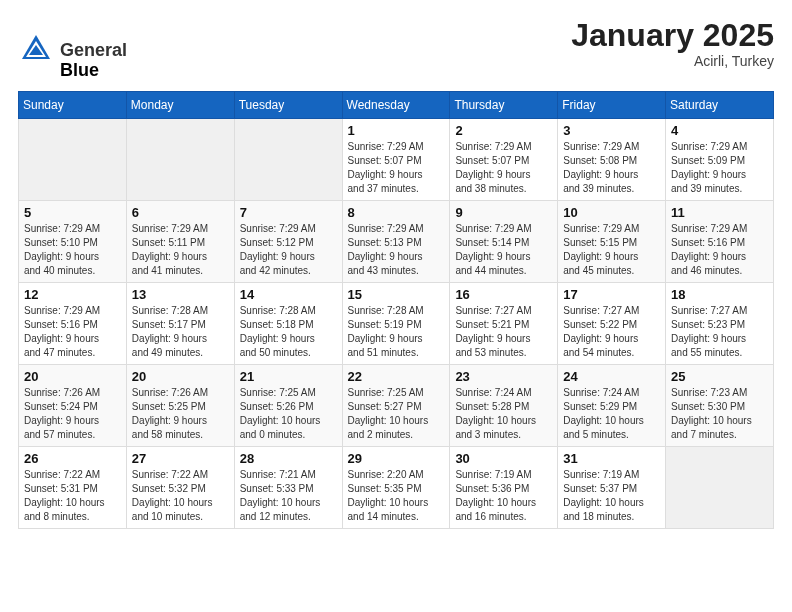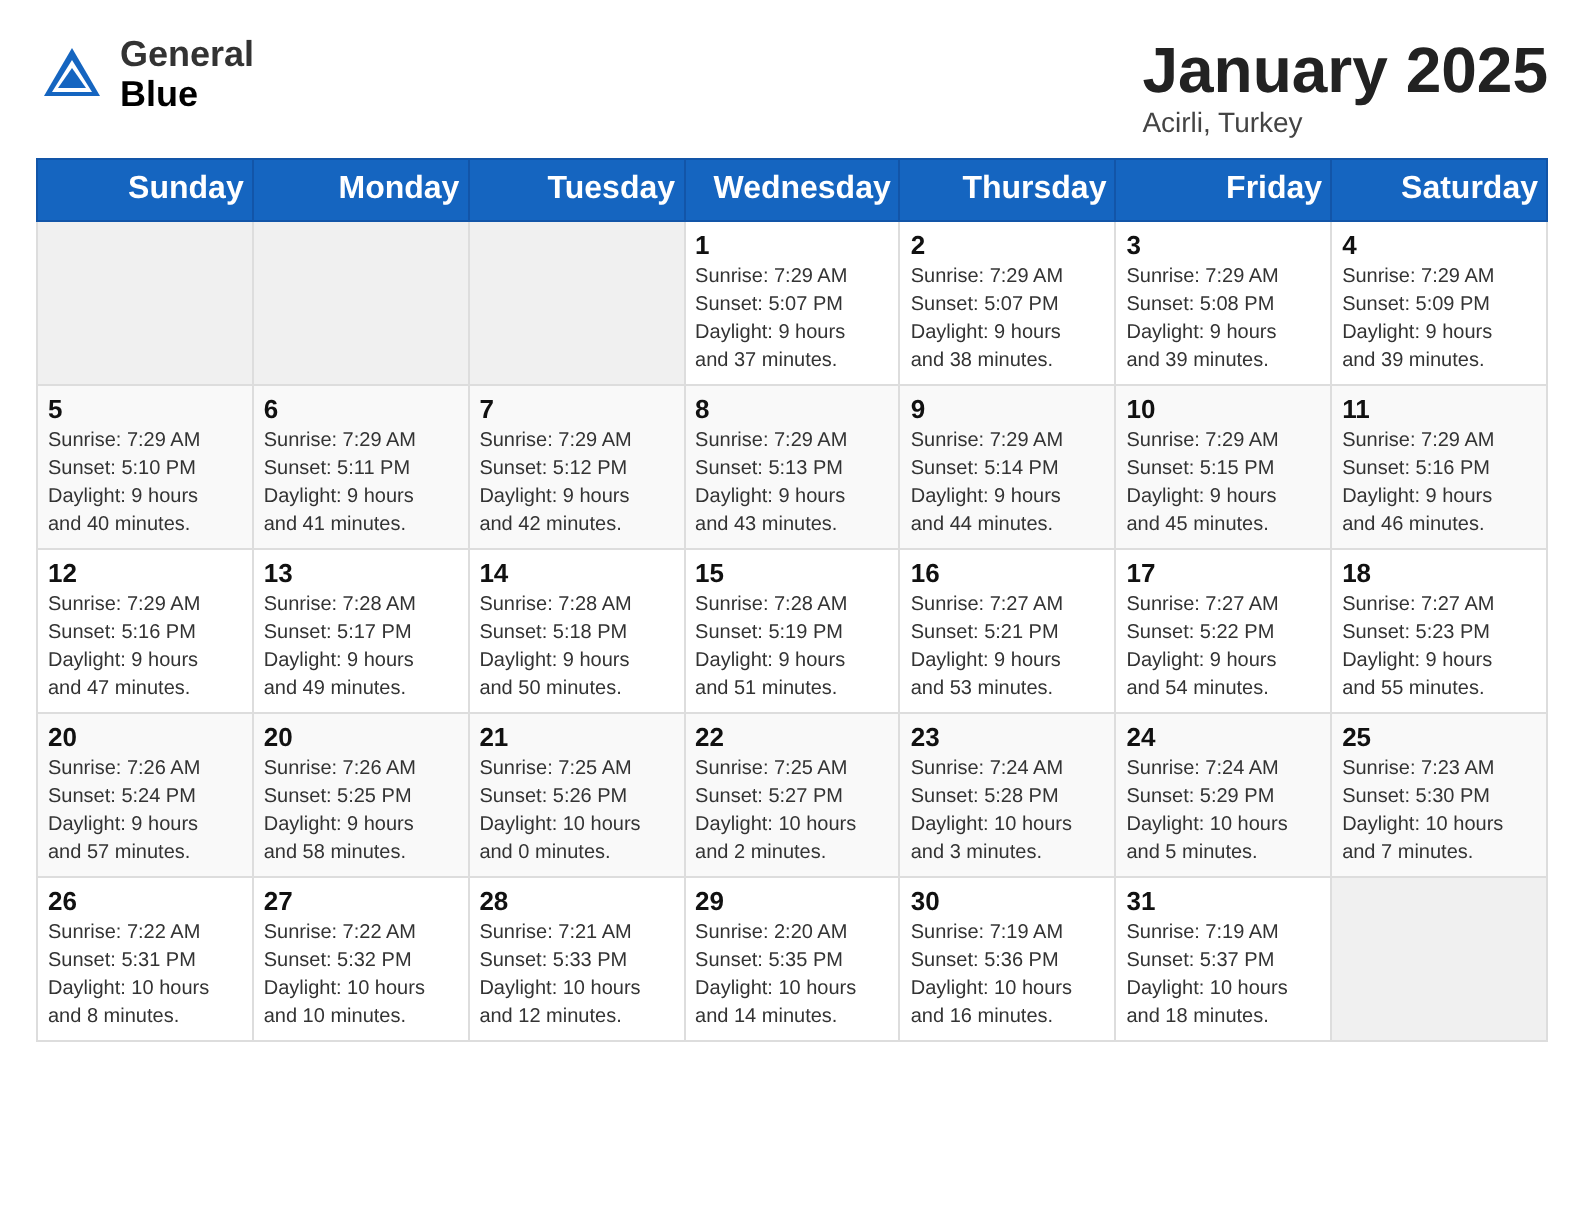--- a/index.html
+++ b/index.html
@@ -21,60 +21,61 @@
     }
     .logo {
       display: flex;
       align-items: center;
       gap: 6px;
     }
     .logo-text {
       display: flex;
       flex-direction: column;
       line-height: 1.1;
+      margin-top: 23px;
     }
     .logo-general {
       font-size: 18px;
       font-weight: bold;
       color: #333;
     }
     .logo-blue {
       font-size: 18px;
       font-weight: bold;
       color: #000000;
     }
     .logo-icon {
       width: 36px;
       height: 36px;
     }
     .title-block {
-      text-align: left;
+      text-align: right;
     }
     .month-title {
       font-size: 32px;
       font-weight: bold;
       color: #222;
       line-height: 1.1;
     }
     .location {
       font-size: 14px;
       color: #444;
     }
     .calendar {
       width: 100%;
       border-collapse: collapse;
       border: 1px solid #ccc;
     }
     .calendar th {
       background: #1565c0;
       color: #fff;
-      font-size: 16px;
-      font-weight: bold;
+      font-size: 12px;
+      font-weight: normal;
       padding: 6px 4px;
-      text-align: right;
+      text-align: left;
       border: 1px solid #1255a8;
     }
     .calendar td {
       vertical-align: top;
       border: 1px solid #ddd;
       padding: 4px 5px;
       width: calc(100% / 7);
       min-height: 80px;
       font-size: 10.5px;
       color: #222;

